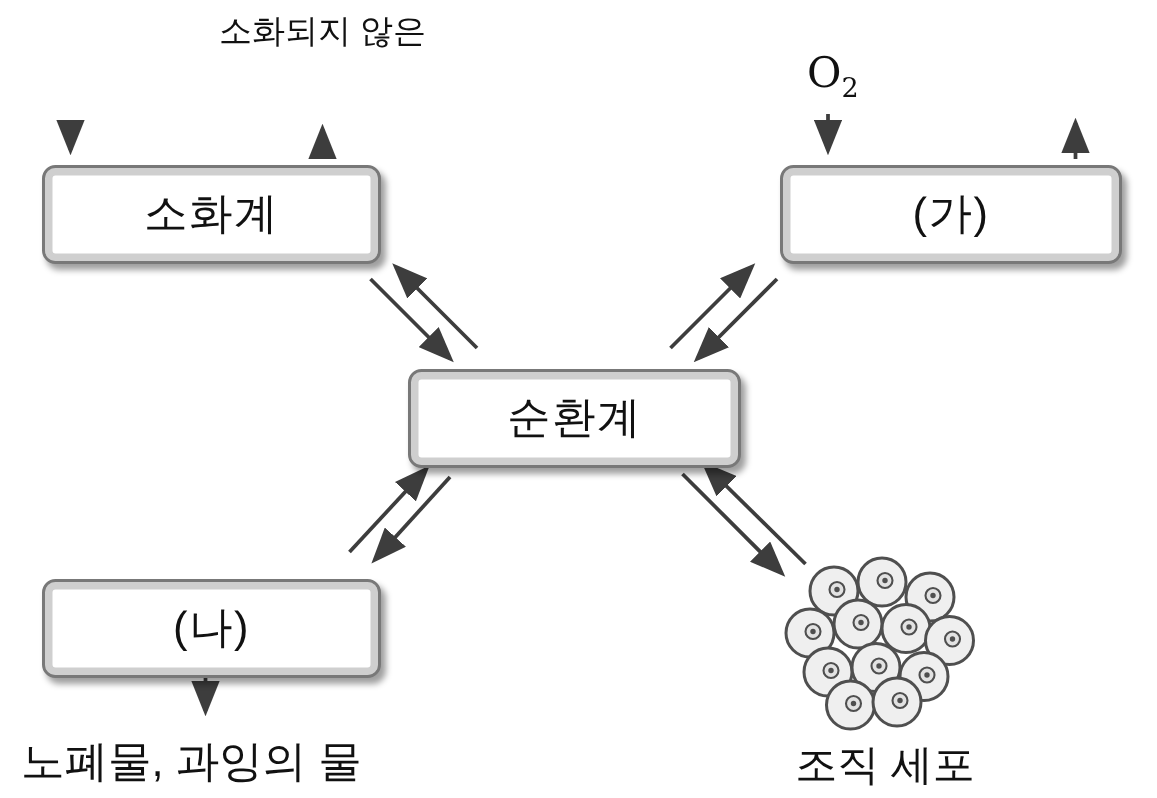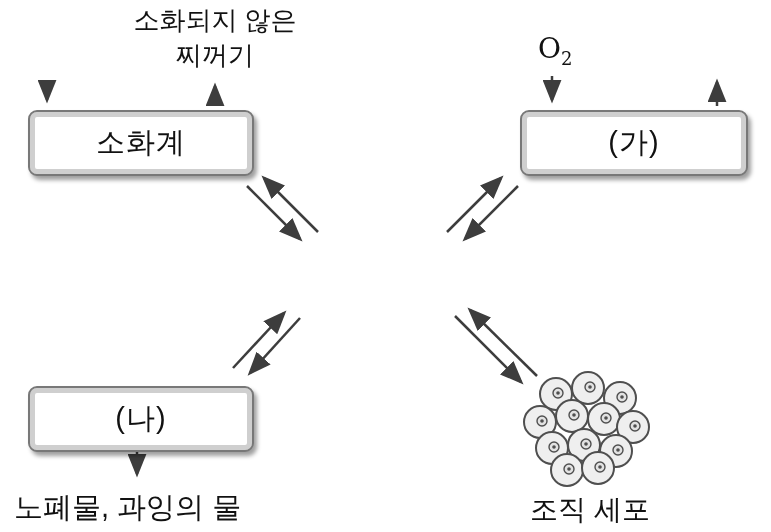--- a/index.html
+++ b/index.html
@@ -32,21 +32,21 @@
     border-radius: 9px;
     box-shadow: inset 0 0 0 5px var(--box-band, #cfcfcf), 3px 4px 4px rgba(0,0,0,0.38);
     font-size: 29px;
     letter-spacing: 1px;
   }
   .box-digestive   { left: 28px;  top: 110px; width: 222px; height: 62px; }
   .box-ga          { left: 520px; top: 110px; width: 224px; height: 62px; }
   .box-circulatory { left: 272px; top: 246px; width: 218px; height: 62px; }
   .box-na          { left: 28px;  top: 386px; width: 222px; height: 62px; }
 
-  .lbl { position: absolute; font-size: 26px; white-space: nowrap; }
+  .lbl { position: absolute; font-size: 22px; white-space: nowrap; }
   .lbl-nutrients { left: 8px;   top: 38px; }
   .lbl-residue   { left: 112px; top: 3px; width: 206px; text-align: center;
                    line-height: 35px; white-space: normal; }
   .lbl-waste     { left: 14px;  top: 488px; font-size: 29px; }
   .lbl-tissue    { left: 522px; top: 491px; width: 136px; text-align: center; font-size: 28px; }
 
   .gas {
     position: absolute;
     font-family: "DejaVu Serif", serif;
     font-size: 28px;
@@ -123,28 +123,30 @@
       <use href="#cellproto" x="598" y="468"></use>
     </g>
   </svg>
 
   <div class="sysbox box-digestive">
     <span>소화계</span>
   </div>
   <div class="sysbox box-ga">
     <span>(가)</span>
   </div>
+  <div class="sysbox box-circulatory">
+    <span>순환계</span>
+  </div>
   <div class="sysbox box-na">
     <span>(나)</span>
   </div>
 
 
   <div class="lbl lbl-residue">
     <span style="display:block">소화되지 않은</span>
-    <span style="display:block">찌꺼기</span>
   </div>
 
   <div class="gas gas-o2"><span>O</span><sub>2</sub></div>
 
 
   <div class="lbl lbl-waste">노폐물, 과잉의 물</div>
 
   <div class="lbl lbl-tissue">조직 세포</div>
 
 </div>

